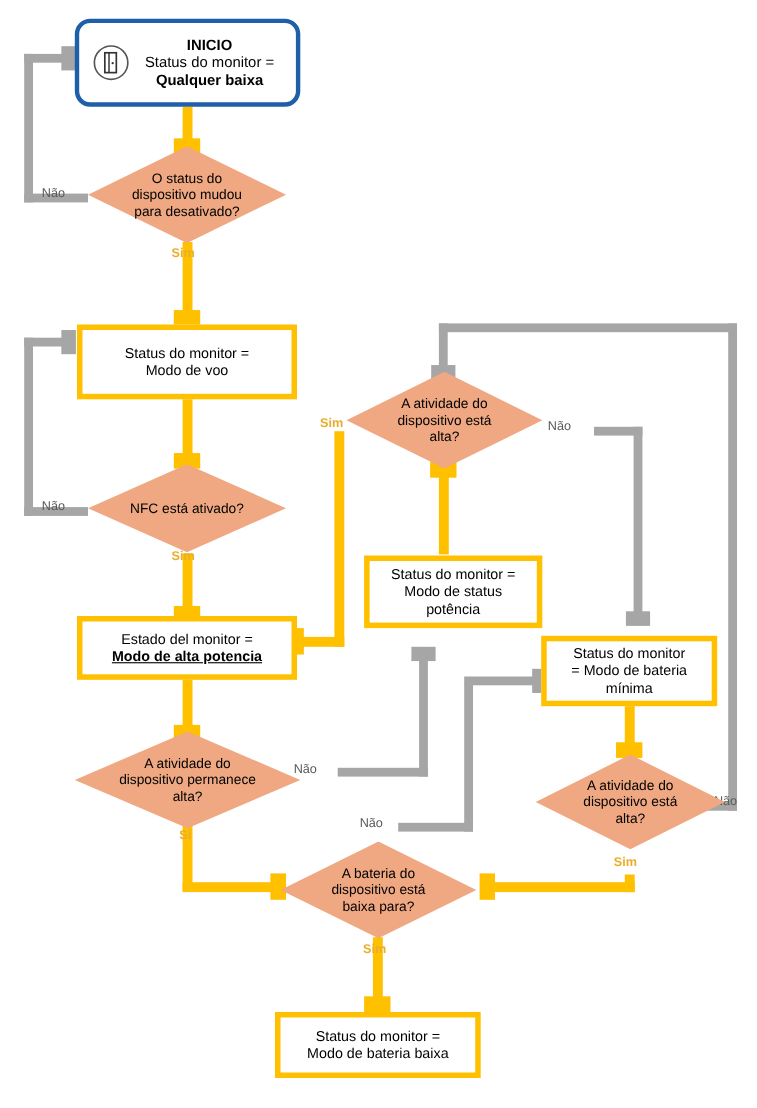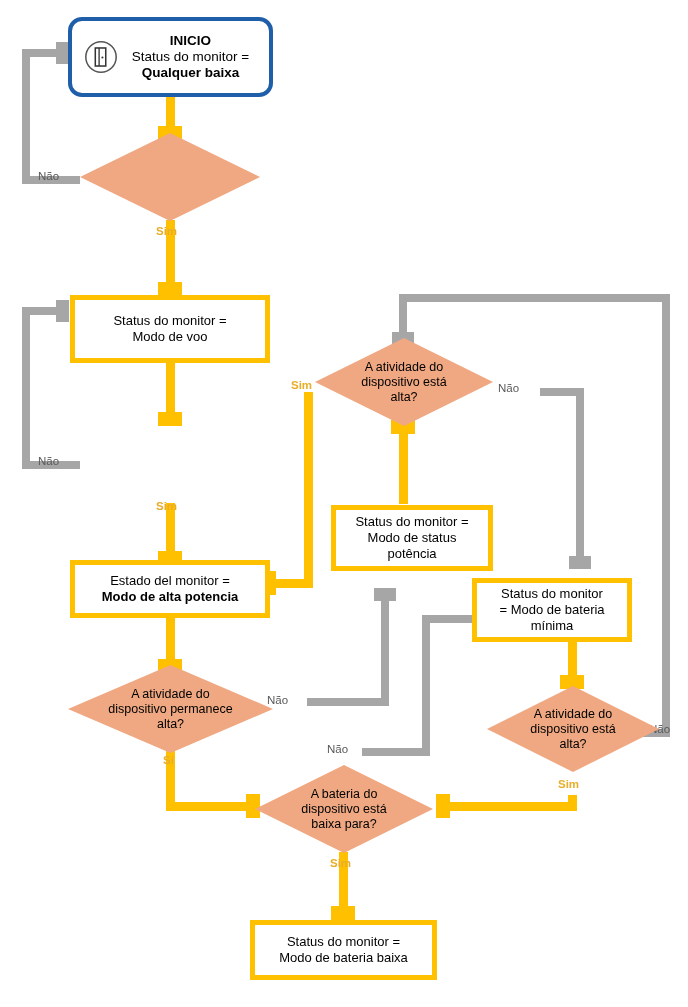--- a/index.html
+++ b/index.html
@@ -23,21 +23,21 @@
 
   
   .proc{
     border:5px solid #FFC000;
     background:#ffffff;
     display:flex;align-items:center;justify-content:center;
     text-align:center;
     font-size:13px;color:#000;line-height:1.22;
     padding:2px 4px;
   }
-  .proc .b{font-weight:bold;}
+  .proc .b{font-weight:bold;text-decoration:underline;}
 
   
   .dec{display:flex;align-items:center;justify-content:center;}
   .dec .shape{position:absolute;inset:0;background:#EFA882;
      clip-path:polygon(50% 0,100% 50%,50% 100%,0 50%);}
   .dec .txt{position:relative;text-align:center;font-size:12.5px;color:#000;
      line-height:1.2;width:86%;}
 
   
   .seg{position:absolute;}
@@ -152,29 +152,40 @@
     </span>
     <span class="txt">
       <span class="b">INICIO</span><br>
       <span>Status do monitor =</span><br>
       <span class="b">Qualquer baixa</span>
     </span>
   </div>
 
   <div class="node dec" style="left:80px;top:133px;width:180px;height:88px;">
     <span class="shape"></span>
+    <span class="txt">
+      <span>O status do</span><br>
+      <span>dispositivo mudou</span><br>
+      <span>para desativado?</span>
+    </span>
   </div>
 
   <div class="node proc" style="left:70px;top:295px;width:200px;height:68px;">
     <span>
       <span>Status do monitor =</span><br>
       <span>Modo de voo</span>
     </span>
   </div>
 
+  <div class="node dec" style="left:80px;top:422px;width:180px;height:80px;">
+    <span class="shape"></span>
+    <span class="txt">
+      <span>NFC está ativado?</span>
+    </span>
+  </div>
 
   <div class="node proc" style="left:70px;top:560px;width:200px;height:58px;">
     <span>
       <span>Estado del monitor =</span><br>
       <span class="b">Modo de alta potencia</span>
     </span>
   </div>
 
   <div class="node dec" style="left:68px;top:665px;width:205px;height:88px;">
     <span class="shape"></span>
@@ -211,21 +222,21 @@
   </div>
 
   <div class="node proc" style="left:331px;top:505px;width:162px;height:66px;">
     <span>
       <span>Status do monitor =</span><br>
       <span>Modo de status</span><br>
       <span>potência</span>
     </span>
   </div>
 
-  <div class="node proc" style="left:472px;top:578px;width:160px;height:64px;">
+  <div class="node proc" style="left:492px;top:578px;width:160px;height:64px;">
     <span>
       <span>Status do monitor</span><br>
       <span>= Modo de bateria</span><br>
       <span>mínima</span>
     </span>
   </div>
 
   <div class="node dec" style="left:487px;top:686px;width:172px;height:86px;">
     <span class="shape"></span>
     <span class="txt">

